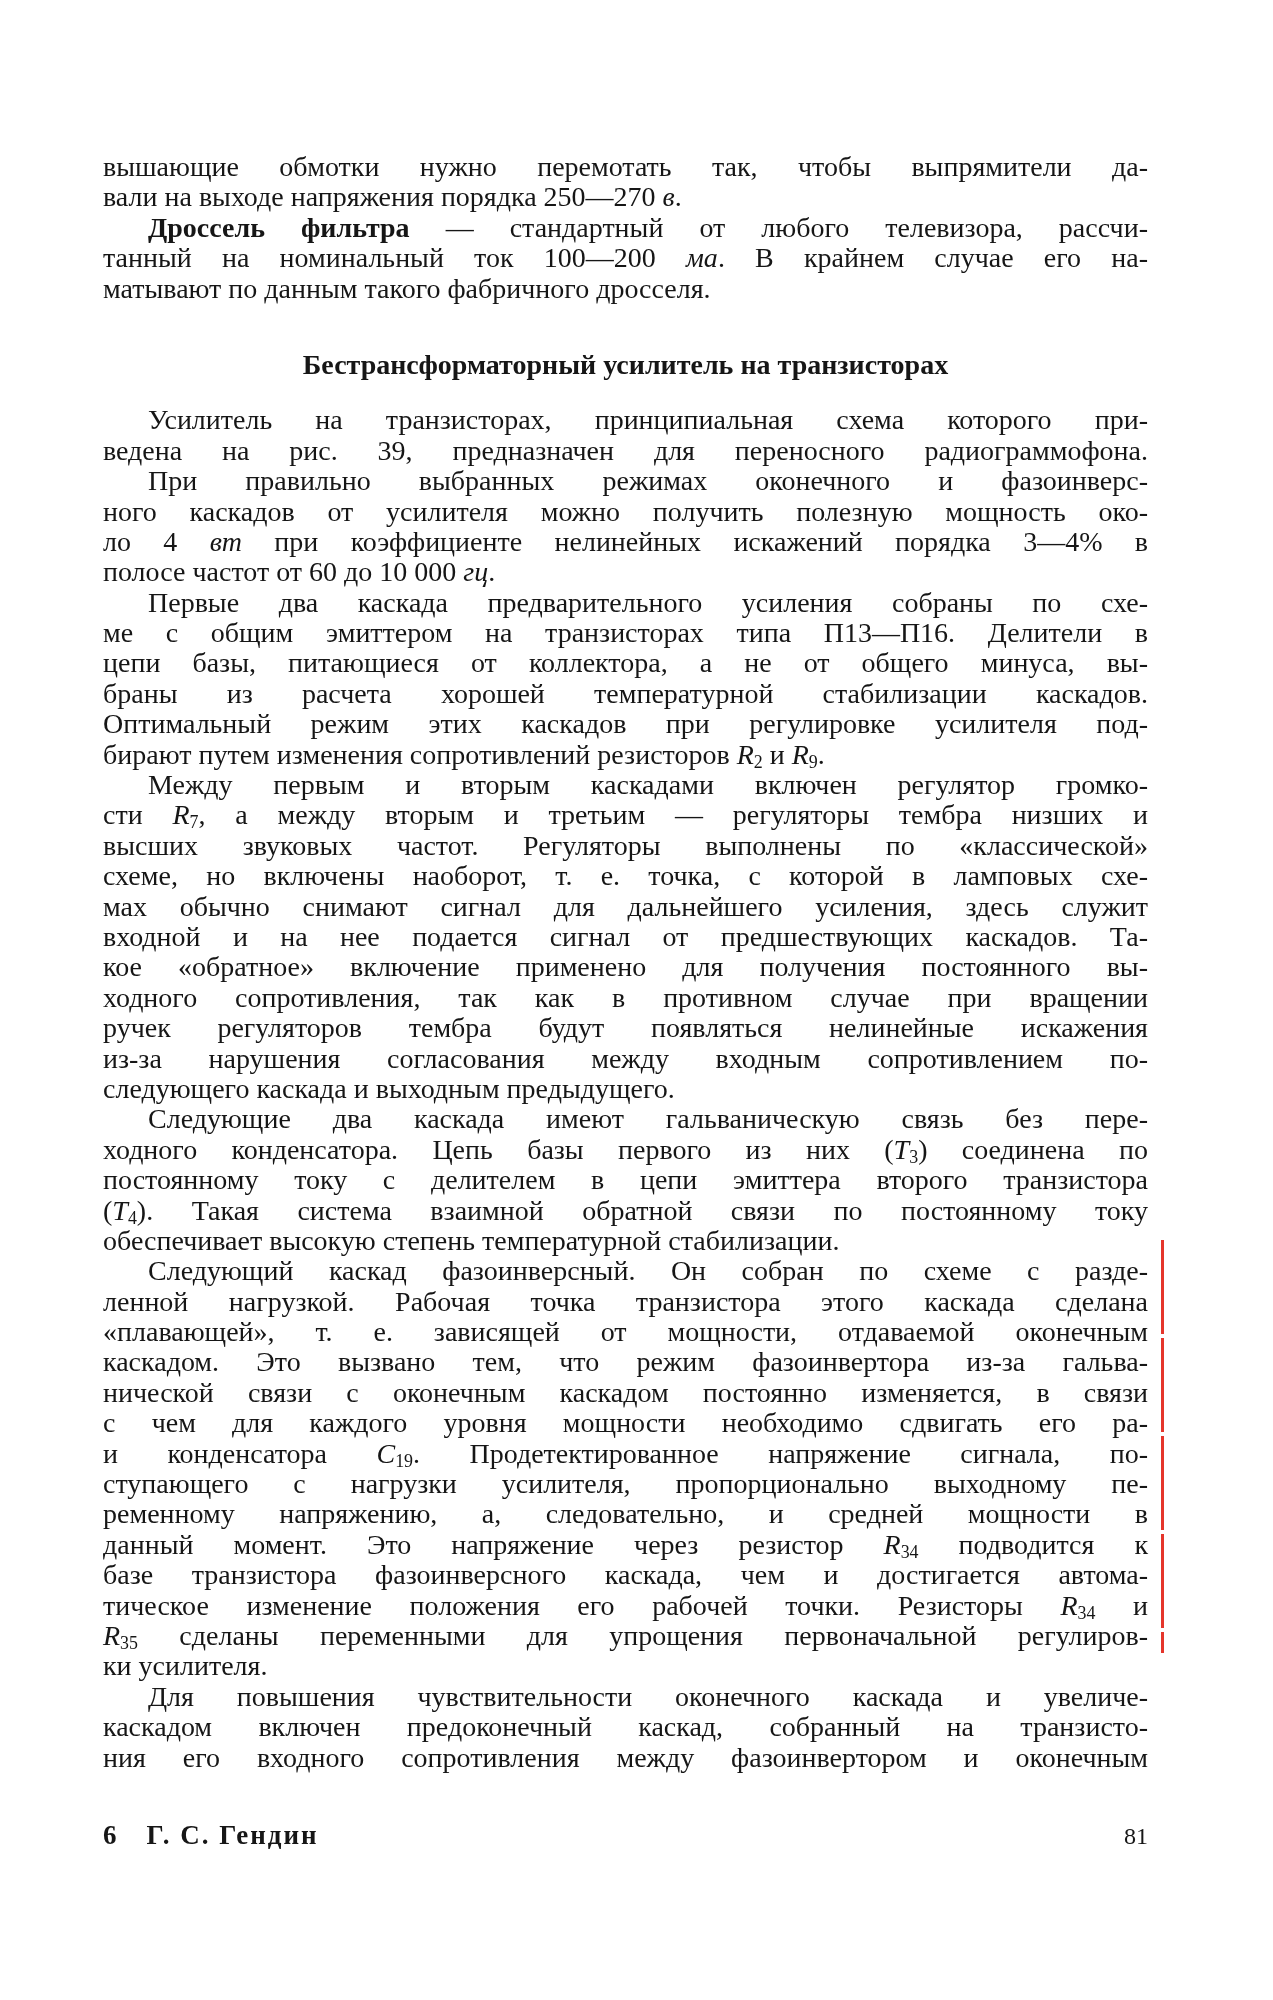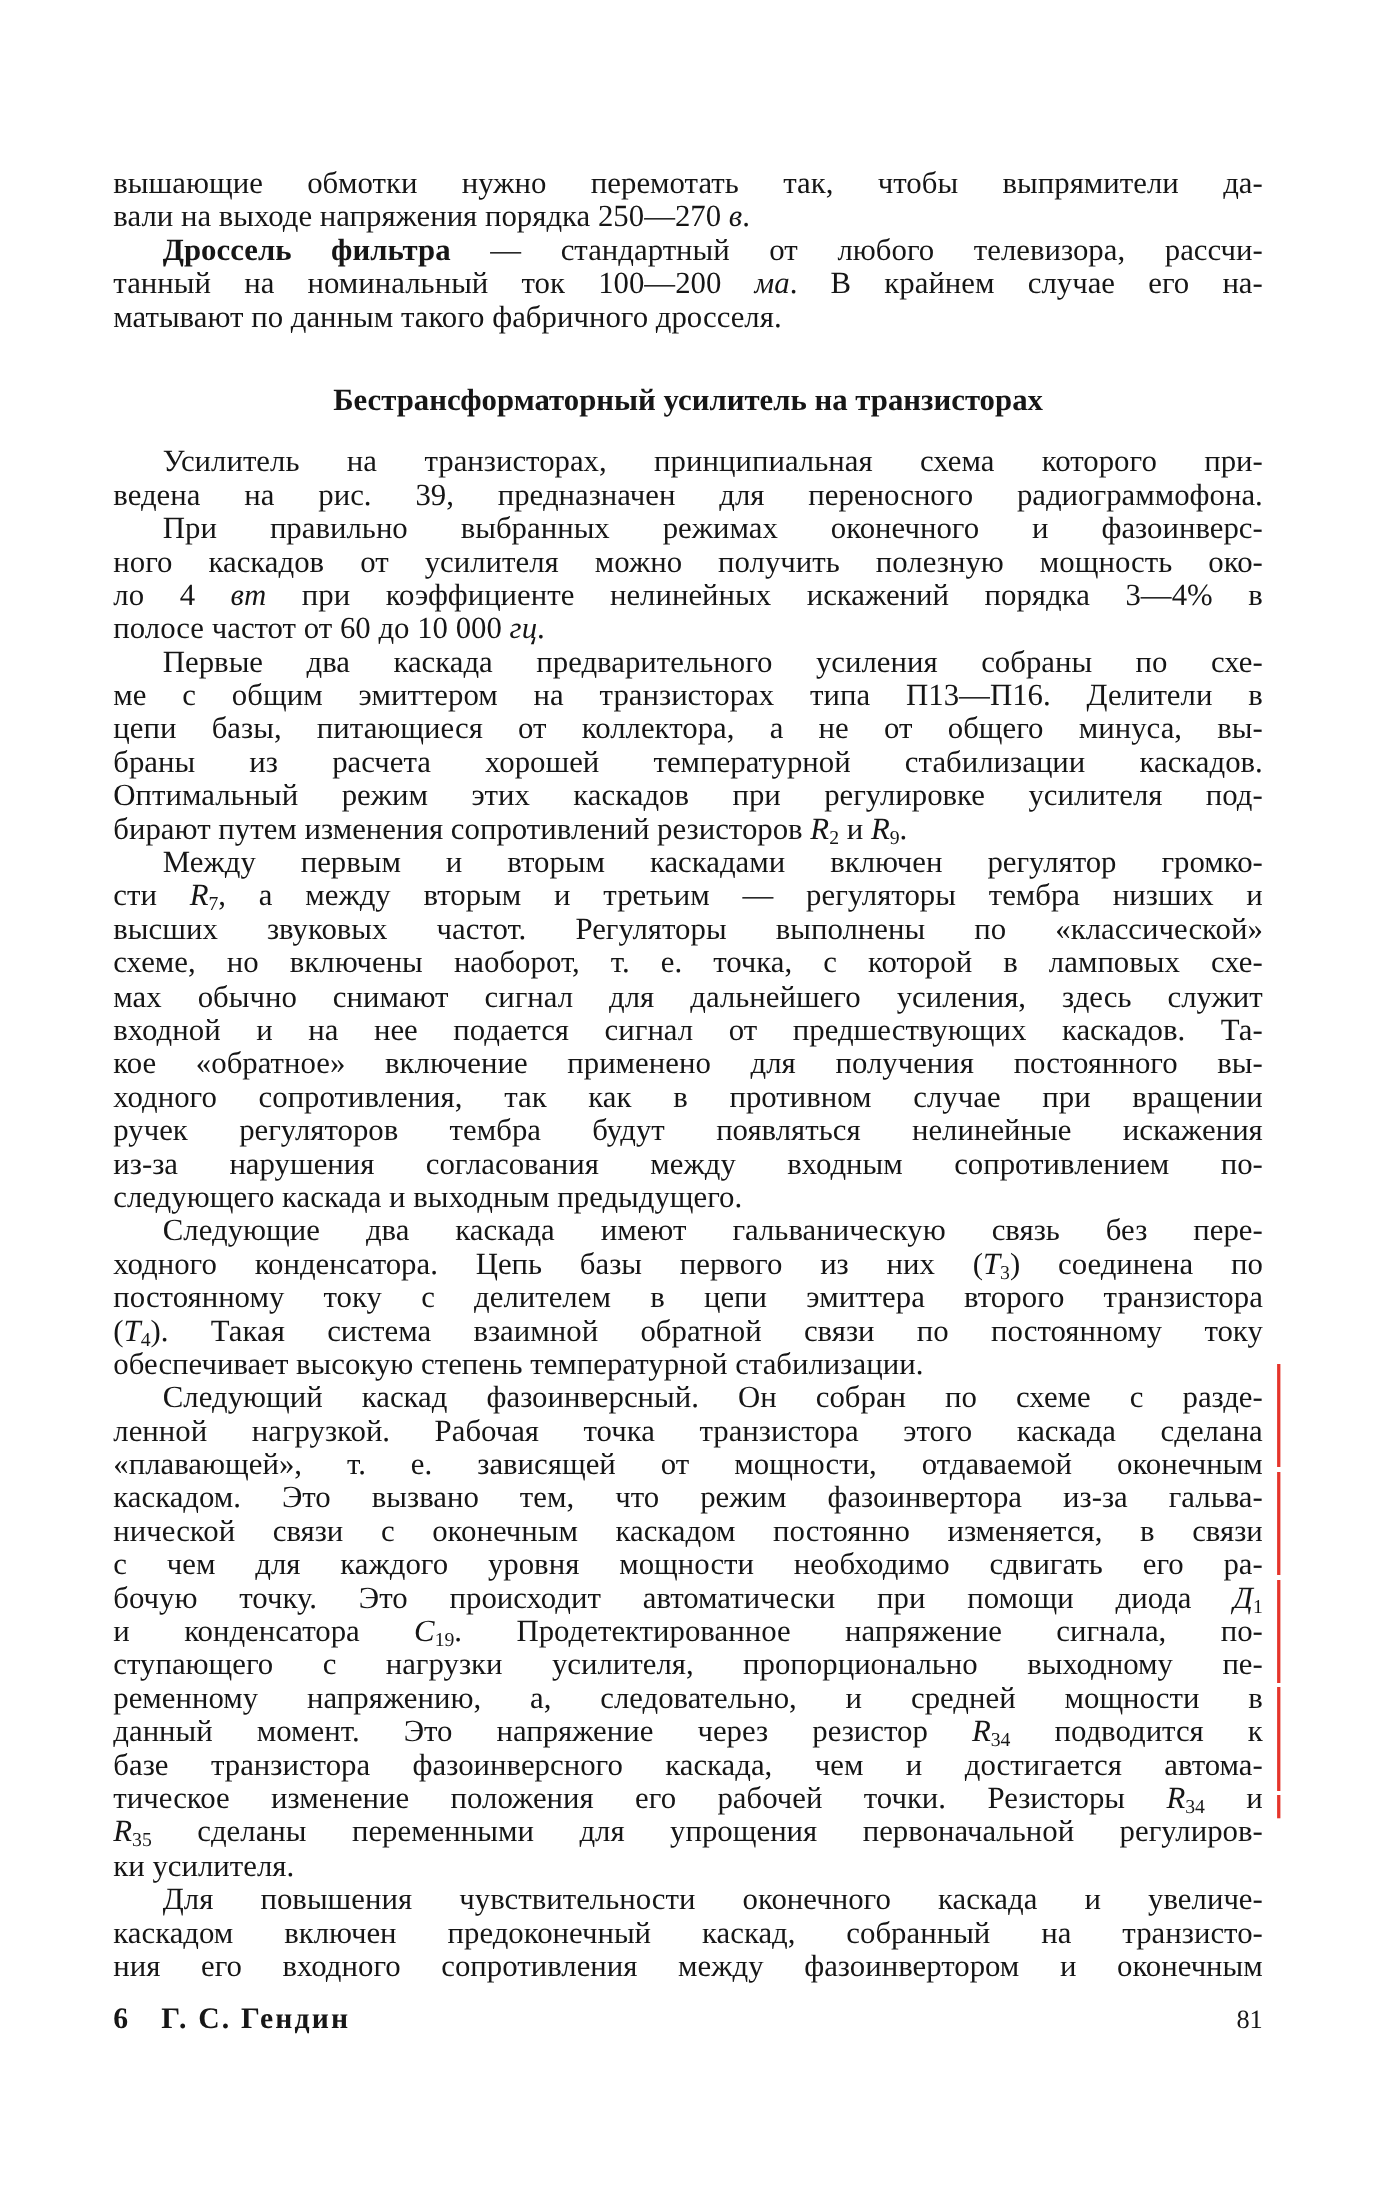--- a/index.html
+++ b/index.html
@@ -128,21 +128,20 @@
       <div class="ln"><span>ходного конденсатора. Цепь базы первого из них (</span><span class="i">Т</span><span class="sub">3</span><span>) соединена по</span></div>
       <div class="ln"><span>постоянному току с делителем в цепи эмиттера второго транзистора</span></div>
       <div class="ln"><span>(</span><span class="i">Т</span><span class="sub">4</span><span>). Такая система взаимной обратной связи по постоянному току</span></div>
       <div class="ln end"><span>обеспечивает высокую степень температурной стабилизации.</span></div>
       <div class="ln ind"><span>Следующий каскад фазоинверсный. Он собран по схеме с разде-</span></div>
       <div class="ln"><span>ленной нагрузкой. Рабочая точка транзистора этого каскада сделана</span></div>
       <div class="ln"><span>«плавающей», т. е. зависящей от мощности, отдаваемой оконечным</span></div>
       <div class="ln"><span>каскадом. Это вызвано тем, что режим фазоинвертора из-за гальва-</span></div>
       <div class="ln"><span>нической связи с оконечным каскадом постоянно изменяется, в связи</span></div>
       <div class="ln"><span>с чем для каждого уровня мощности необходимо сдвигать его ра-</span></div>
-      <div class="ln"><span>бочую точку. Это происходит автоматически при помощи диода </span><span class="i">Д</span><span class="sub">1</span></div>
       <div class="ln"><span>и конденсатора </span><span class="i">С</span><span class="sub">19</span><span>. Продетектированное напряжение сигнала, по-</span></div>
       <div class="ln"><span>ступающего с нагрузки усилителя, пропорционально выходному пе-</span></div>
       <div class="ln"><span>ременному напряжению, а, следовательно, и средней мощности в</span></div>
       <div class="ln"><span>данный момент. Это напряжение через резистор </span><span class="i">R</span><span class="sub">34</span><span> подводится к</span></div>
       <div class="ln"><span>базе транзистора фазоинверсного каскада, чем и достигается автома-</span></div>
       <div class="ln"><span>тическое изменение положения его рабочей точки. Резисторы </span><span class="i">R</span><span class="sub">34</span><span> и</span></div>
       <div class="ln"><span class="i">R</span><span class="sub">35</span><span> сделаны переменными для упрощения первоначальной регулиров-</span></div>
       <div class="ln end"><span>ки усилителя.</span></div>
       <div class="ln ind"><span>Для повышения чувствительности оконечного каскада и увеличе-</span></div>
       <div class="ln"><span>каскадом включен предоконечный каскад, собранный на транзисто-</span></div>

